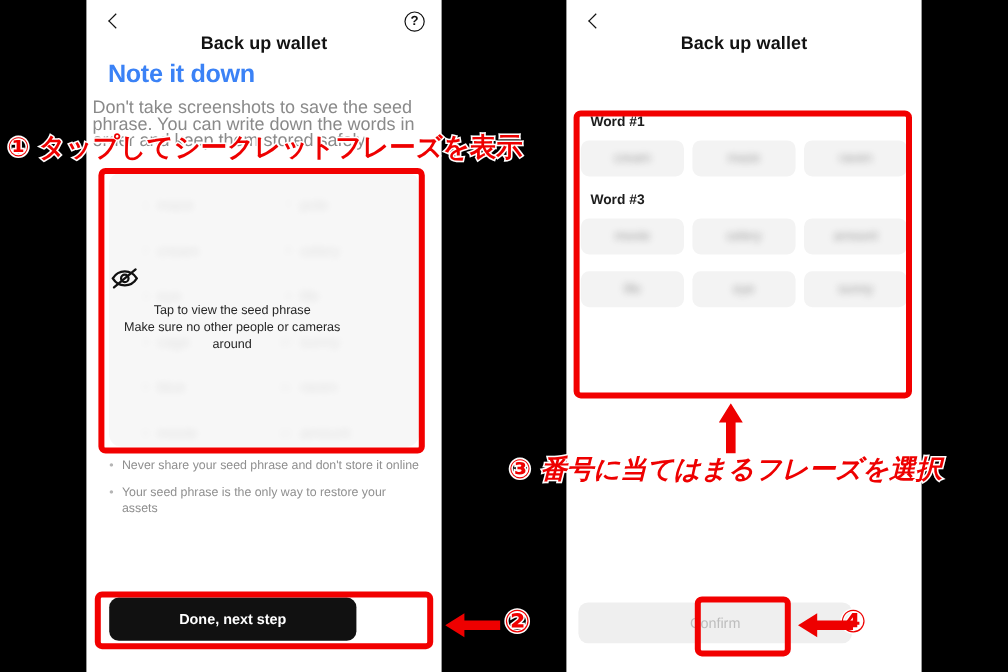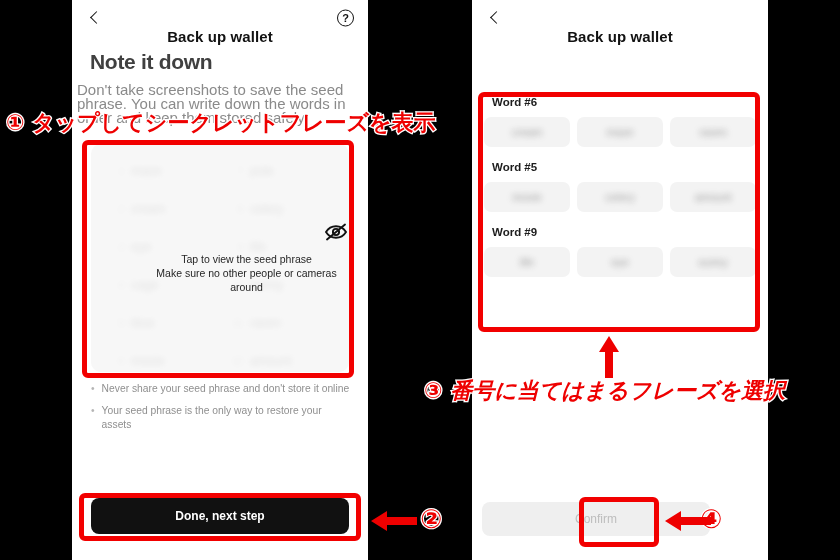--- a/index.html
+++ b/index.html
@@ -37,21 +37,21 @@
   }
   .nav-help {
     position: absolute; right: 14px; top: 50%; transform: translateY(-50%);
     width: 17px; height: 17px; border: 1.4px solid #111; border-radius: 50%;
     display: flex; align-items: center; justify-content: center;
     font-size: 11px; font-weight: 600; color: #111; line-height: 1;
   }
 
   
   .page-title {
-    font-size: 21px; font-weight: 800; color: #404040;
+    font-size: 21px; font-weight: 800; color: #3b82f6;
     letter-spacing: -.3px;
   }
   #phone-left .page-title  { margin: 14px 0 0 18px; }
   #phone-right .page-title { margin: 18px 0 0 18px; }
 
   .page-desc {
     margin: 9px 18px 0 5px;
     font-size: 15px; line-height: 14px; color: #8a8a8a;
   }
 
@@ -68,41 +68,41 @@
     padding: 8px 10px;
     filter: blur(3.2px); opacity: .30;
   }
   .seed-cell { display: flex; align-items: center; gap: 7px; padding-left: 12px; }
   .seed-num  { font-size: 10px; color: #9a9a9a; width: 11px; text-align: right; }
   .seed-word { font-size: 12.5px; color: #4a4a4a; }
 
   .seed-overlay {
     position: absolute; inset: 0;
     display: flex; flex-direction: column;
-    align-items: flex-end; justify-content: center;
+    align-items: flex-start; justify-content: center;
     background: rgba(247,247,247,.55);
   }
   .eye-off { margin-bottom: 10px; }
   .overlay-text {
     font-size: 10.5px; line-height: 14px; color: #262626;
     text-align: center; width: 205px;
   }
 
   
   .bullets { position: absolute; left: 19px; top: 382px; width: 262px; }
   .bullet {
     display: flex; gap: 7px; margin-bottom: 8px;
     font-size: 10.3px; line-height: 14px; color: #8f8f8f;
   }
   .bullet .dot { color: #b5b5b5; line-height: 13px; }
 
   
   .btn-primary {
     position: absolute; left: 19px; bottom: 26px;
-    width: 258px; height: 36px;
+    width: 206px; height: 36px;
     background: #111; color: #fff; border: 0; border-radius: 8px;
     font-size: 12px; font-weight: 600;
     font-family: "Liberation Sans", sans-serif;
     display: flex; align-items: center; justify-content: center;
   }
 
   
   .verify-wrap { position: absolute; left: 12px; top: 96px; width: 272px; }
   .verify-group { margin-bottom: 14px; }
   .word-label {
@@ -258,49 +258,48 @@
   <div class="phone" id="phone-right">
 
     <div class="navbar">
       <div class="nav-back"></div>
       <div class="nav-title">Back up wallet</div>
     </div>
 
 
     <div class="verify-wrap" id="verify-wrap">
         <div class="verify-group">
-          <div class="word-label">Word #6</div>
+          <div class="word-label">Word #1</div>
           <div class="choice-row">
             <div class="choice">
               <span>cream</span>
             </div>
             <div class="choice">
               <span>maze</span>
             </div>
             <div class="choice">
               <span>raven</span>
             </div>
           </div>
         </div>
         <div class="verify-group">
-          <div class="word-label">Word #5</div>
+          <div class="word-label">Word #3</div>
           <div class="choice-row">
             <div class="choice">
               <span>movie</span>
             </div>
             <div class="choice">
               <span>celery</span>
             </div>
             <div class="choice">
               <span>amount</span>
             </div>
           </div>
         </div>
         <div class="verify-group">
-          <div class="word-label">Word #9</div>
           <div class="choice-row">
             <div class="choice">
               <span>life</span>
             </div>
             <div class="choice">
               <span>eye</span>
             </div>
             <div class="choice">
               <span>sunny</span>
             </div>

